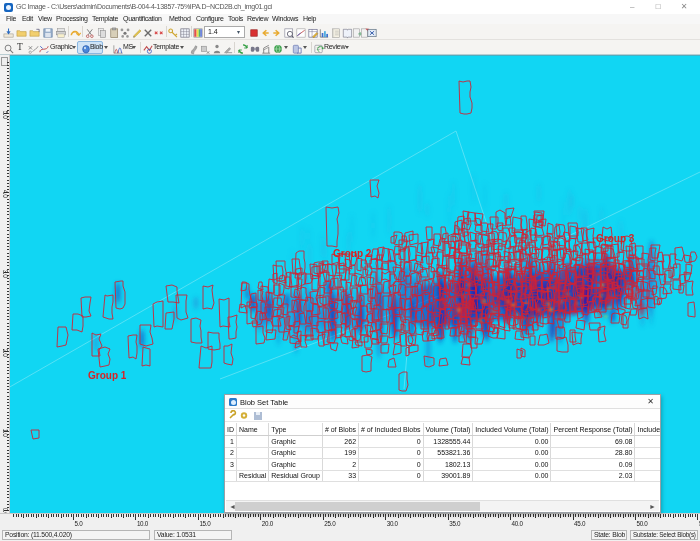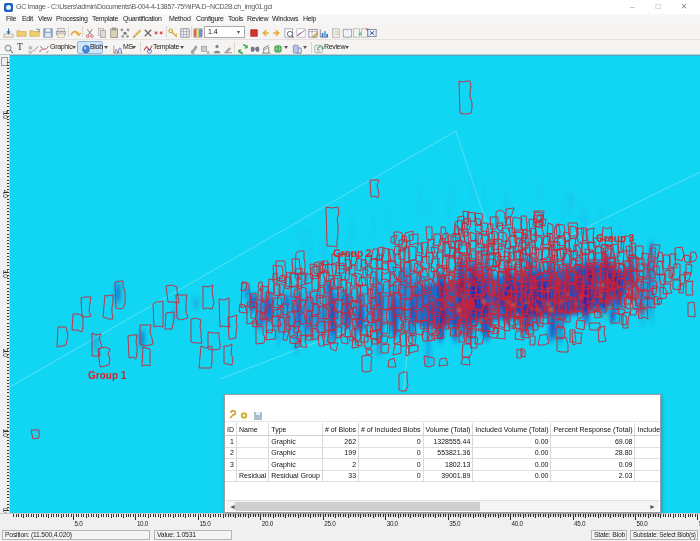--- a/index.html
+++ b/index.html
@@ -1813,20 +1813,25 @@
       <div class="tl" style="left:698.9px">55.0</div>
     </div>
   <div id="status">
     <div class="sbox" style="left:2px;width:148px">Position: (11.500,4.020)</div>
     <div class="sbox" style="left:154px;width:78px">Value: 1.0531</div>
     <div class="sbox" style="left:591px;width:36px">State: Blob</div>
     <div class="sbox" style="left:630px;width:68px;font-size:6.3px">Substate: Select Blob(s)</div>
   </div>
 
   <div id="bst">
+    <div class="tbar">
+        <div id="bsticon"></div>
+        <div class="t">Blob Set Table</div>
+        <div class="x">✕</div>
+      </div>
     <div class="tools">
       <svg width="40" height="12" style="position:absolute;left:3px;top:1px">
         <path d="M2 8 l4 -4 m-3 -1 a2.2 2.2 0 1 1 2 2" stroke="#c9a227" stroke-width="1.6" fill="none"></path>
         <circle cx="16" cy="5.5" r="3.2" fill="#d4af37"></circle>
           <circle cx="16" cy="5.5" r="1.2" fill="#fdfdfd"></circle>
         <rect x="26" y="2" width="8" height="8" fill="#aebdd4"></rect>
           <rect x="28" y="2" width="4" height="3" fill="#e8eef6"></rect>
       </svg>
     </div>
     <table>

